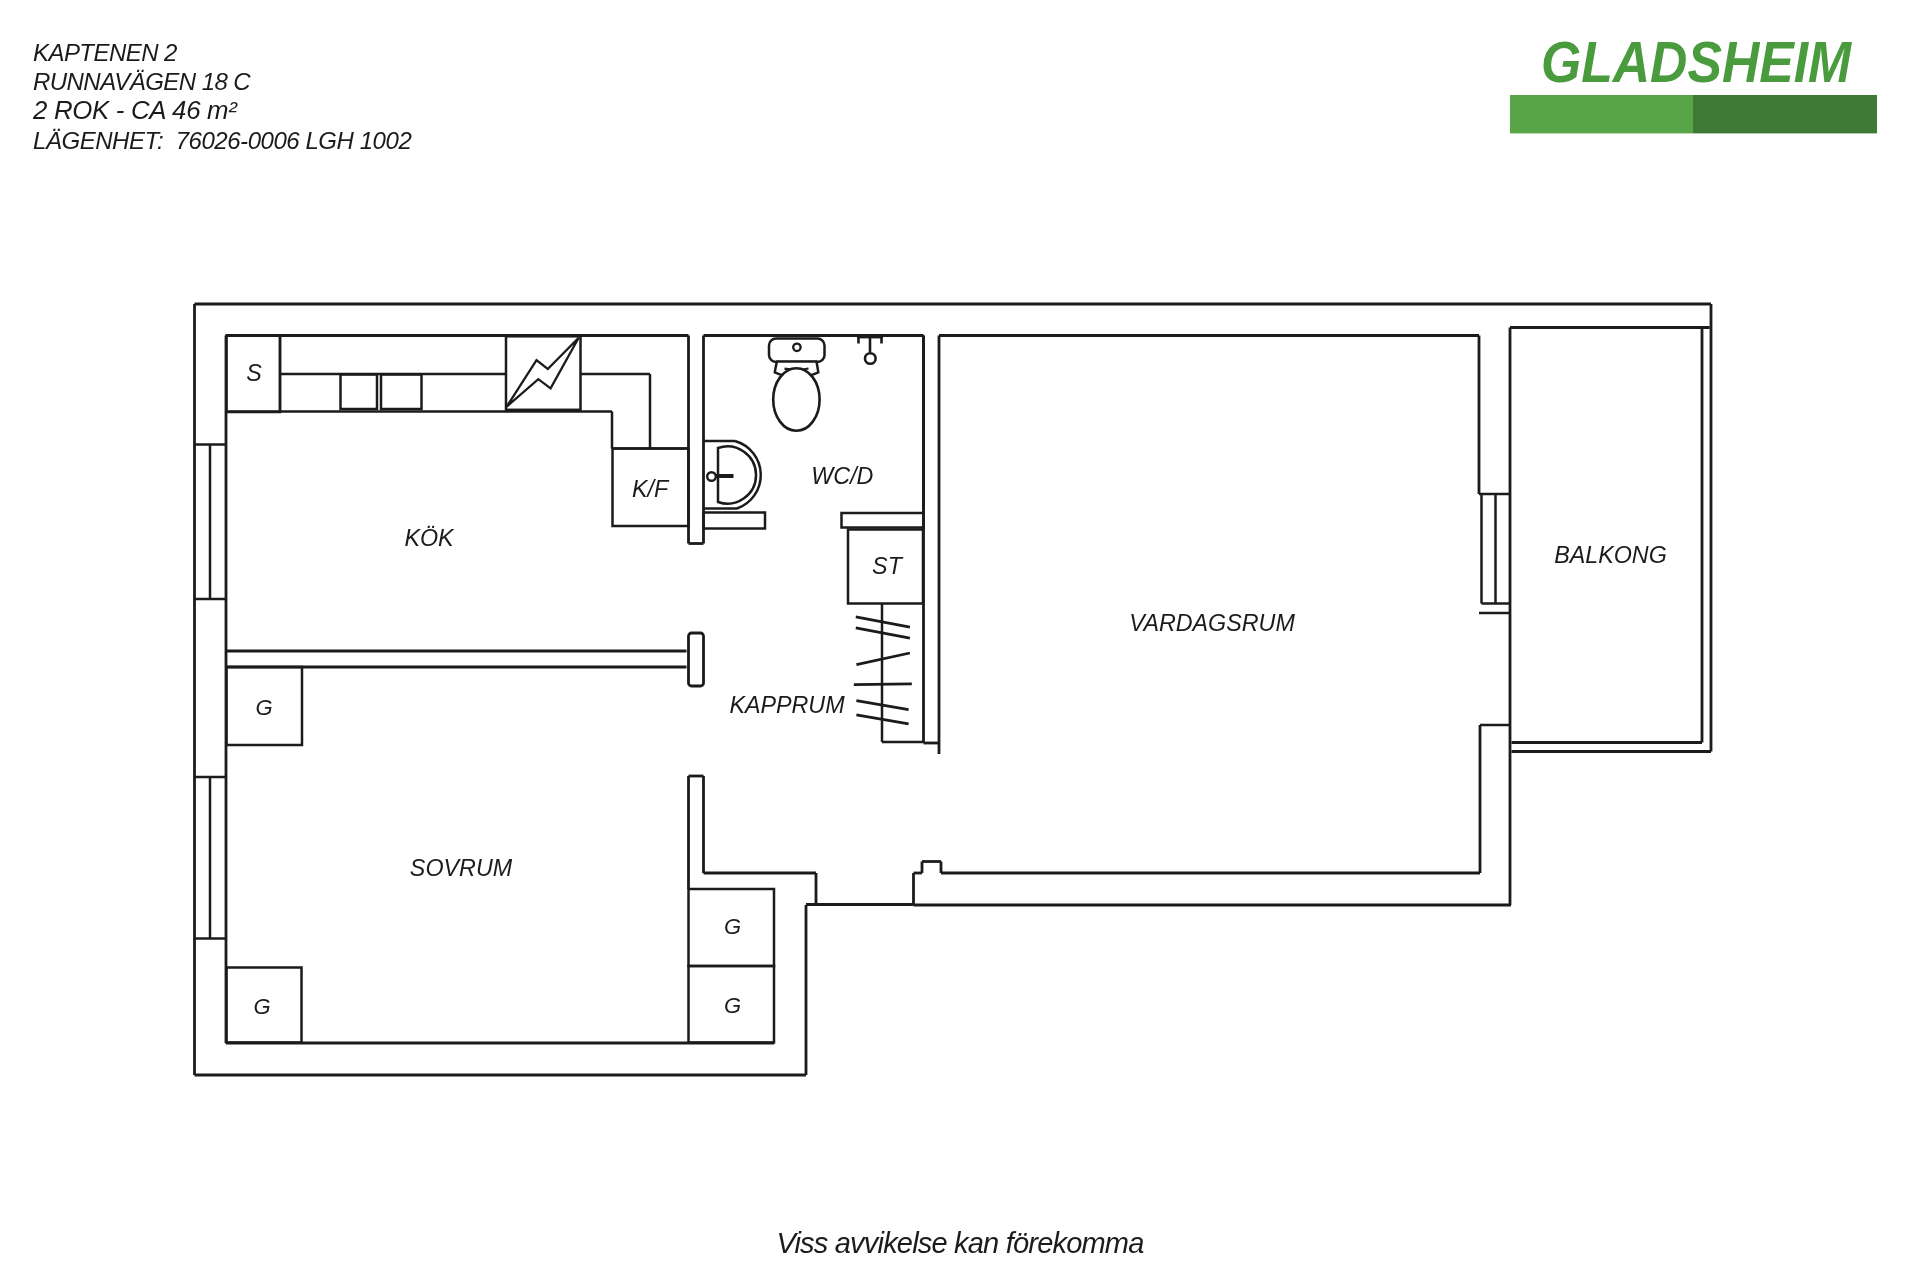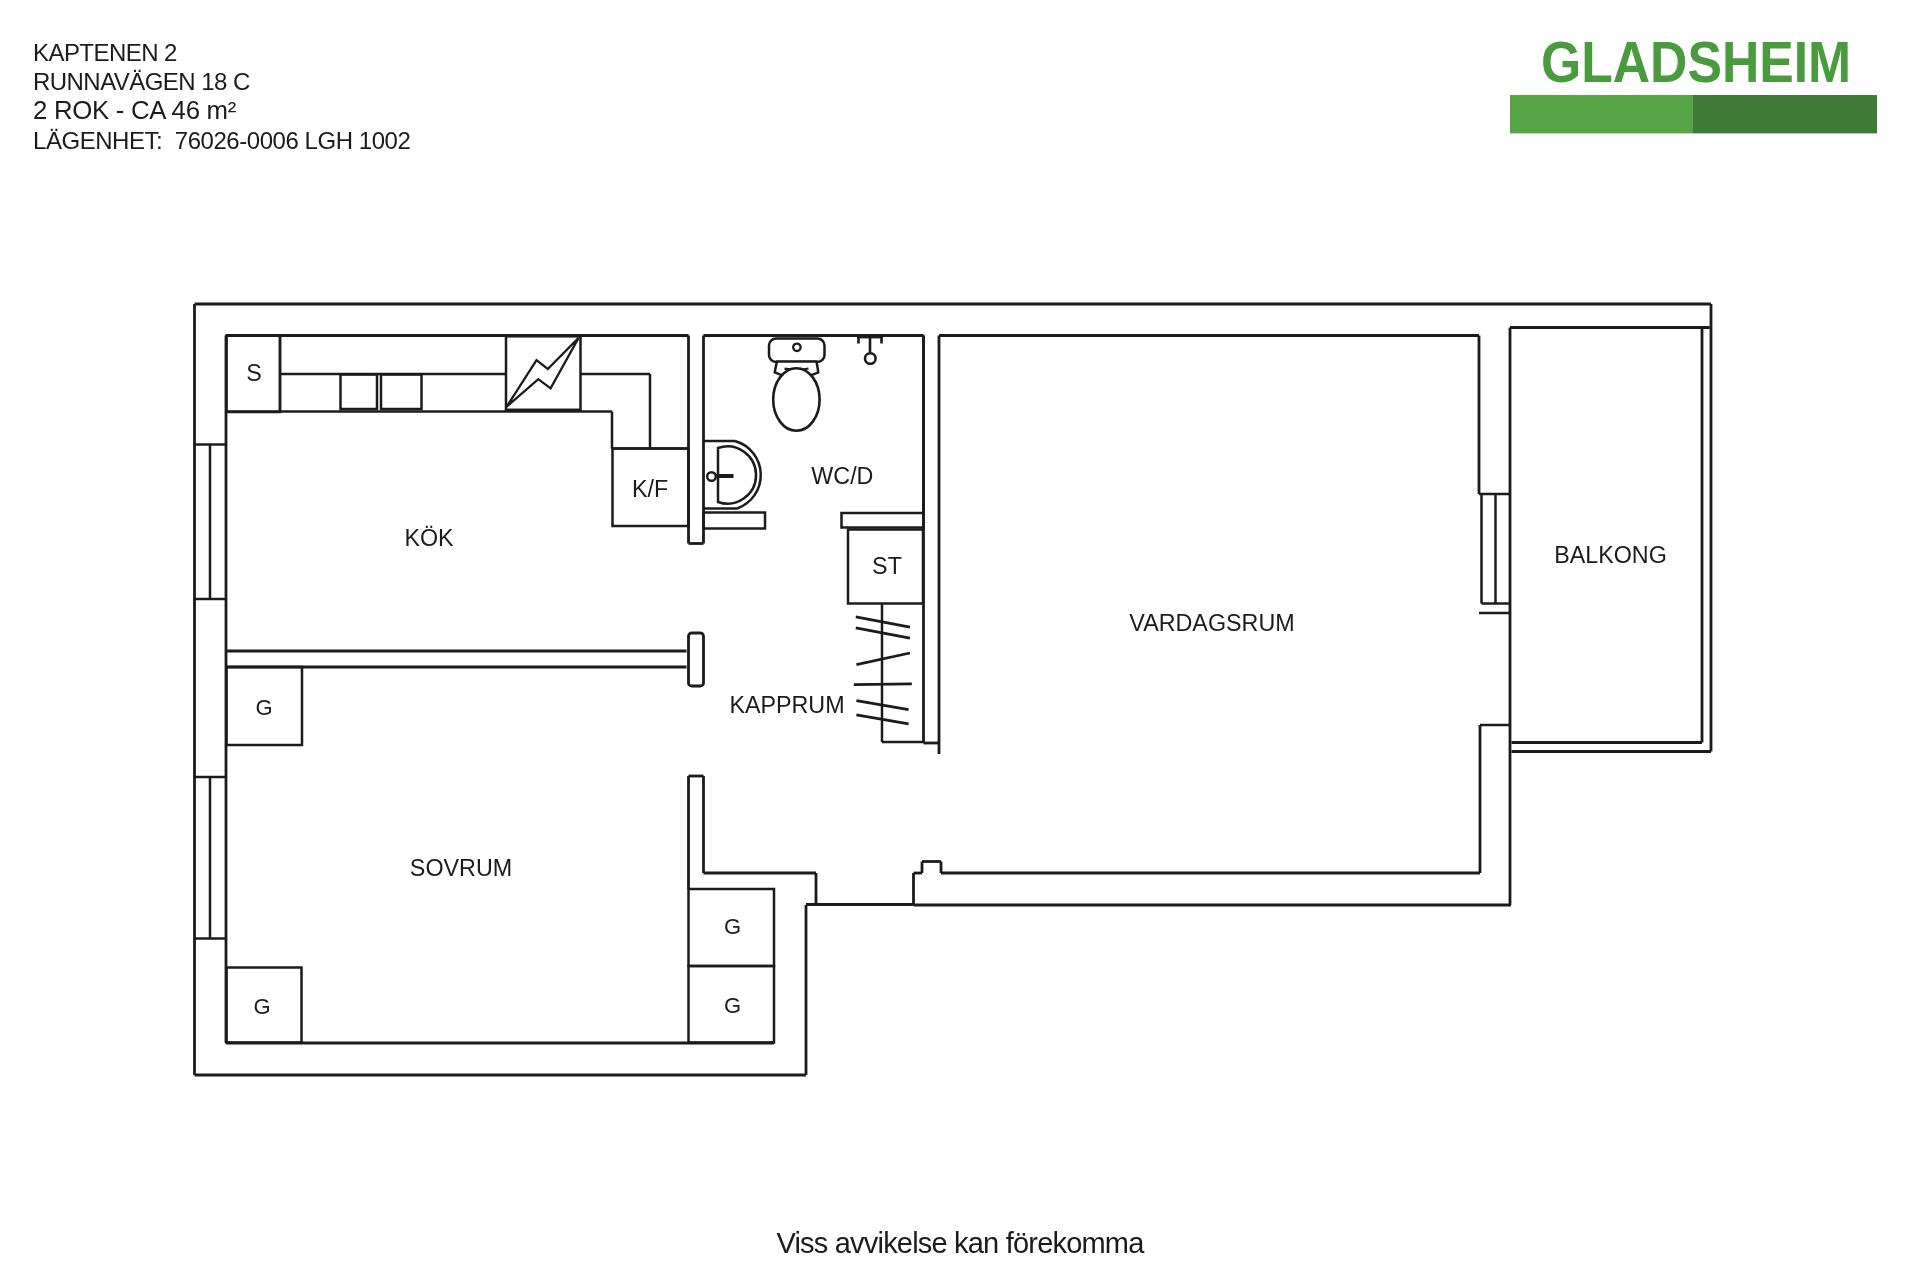--- a/index.html
+++ b/index.html
@@ -1,17 +1,17 @@
 <!DOCTYPE html>
 <html><head>
 <meta charset="utf-8">
 <style>
   html,body{margin:0;padding:0;background:#ffffff;}
   .page{position:relative;width:1920px;height:1281px;background:#ffffff;overflow:hidden;
-        font-family:"Liberation Sans", sans-serif;}
+        font-family:"Liberation Sans", sans-serif;font-style:italic;}
   svg{position:absolute;left:0;top:0;transform:translateZ(0);}
   text{font-family:"Liberation Sans", sans-serif;}
 </style>
 </head>
 <body>
 <div class="page">
 <svg width="1920" height="1281" viewBox="0 0 1920 1281">
 
 <g>
         <text x="33" y="60.5" font-size="24" text-anchor="start" font-weight="normal" letter-spacing="-0.55" fill="#1b1b1b">KAPTENEN 2</text>

